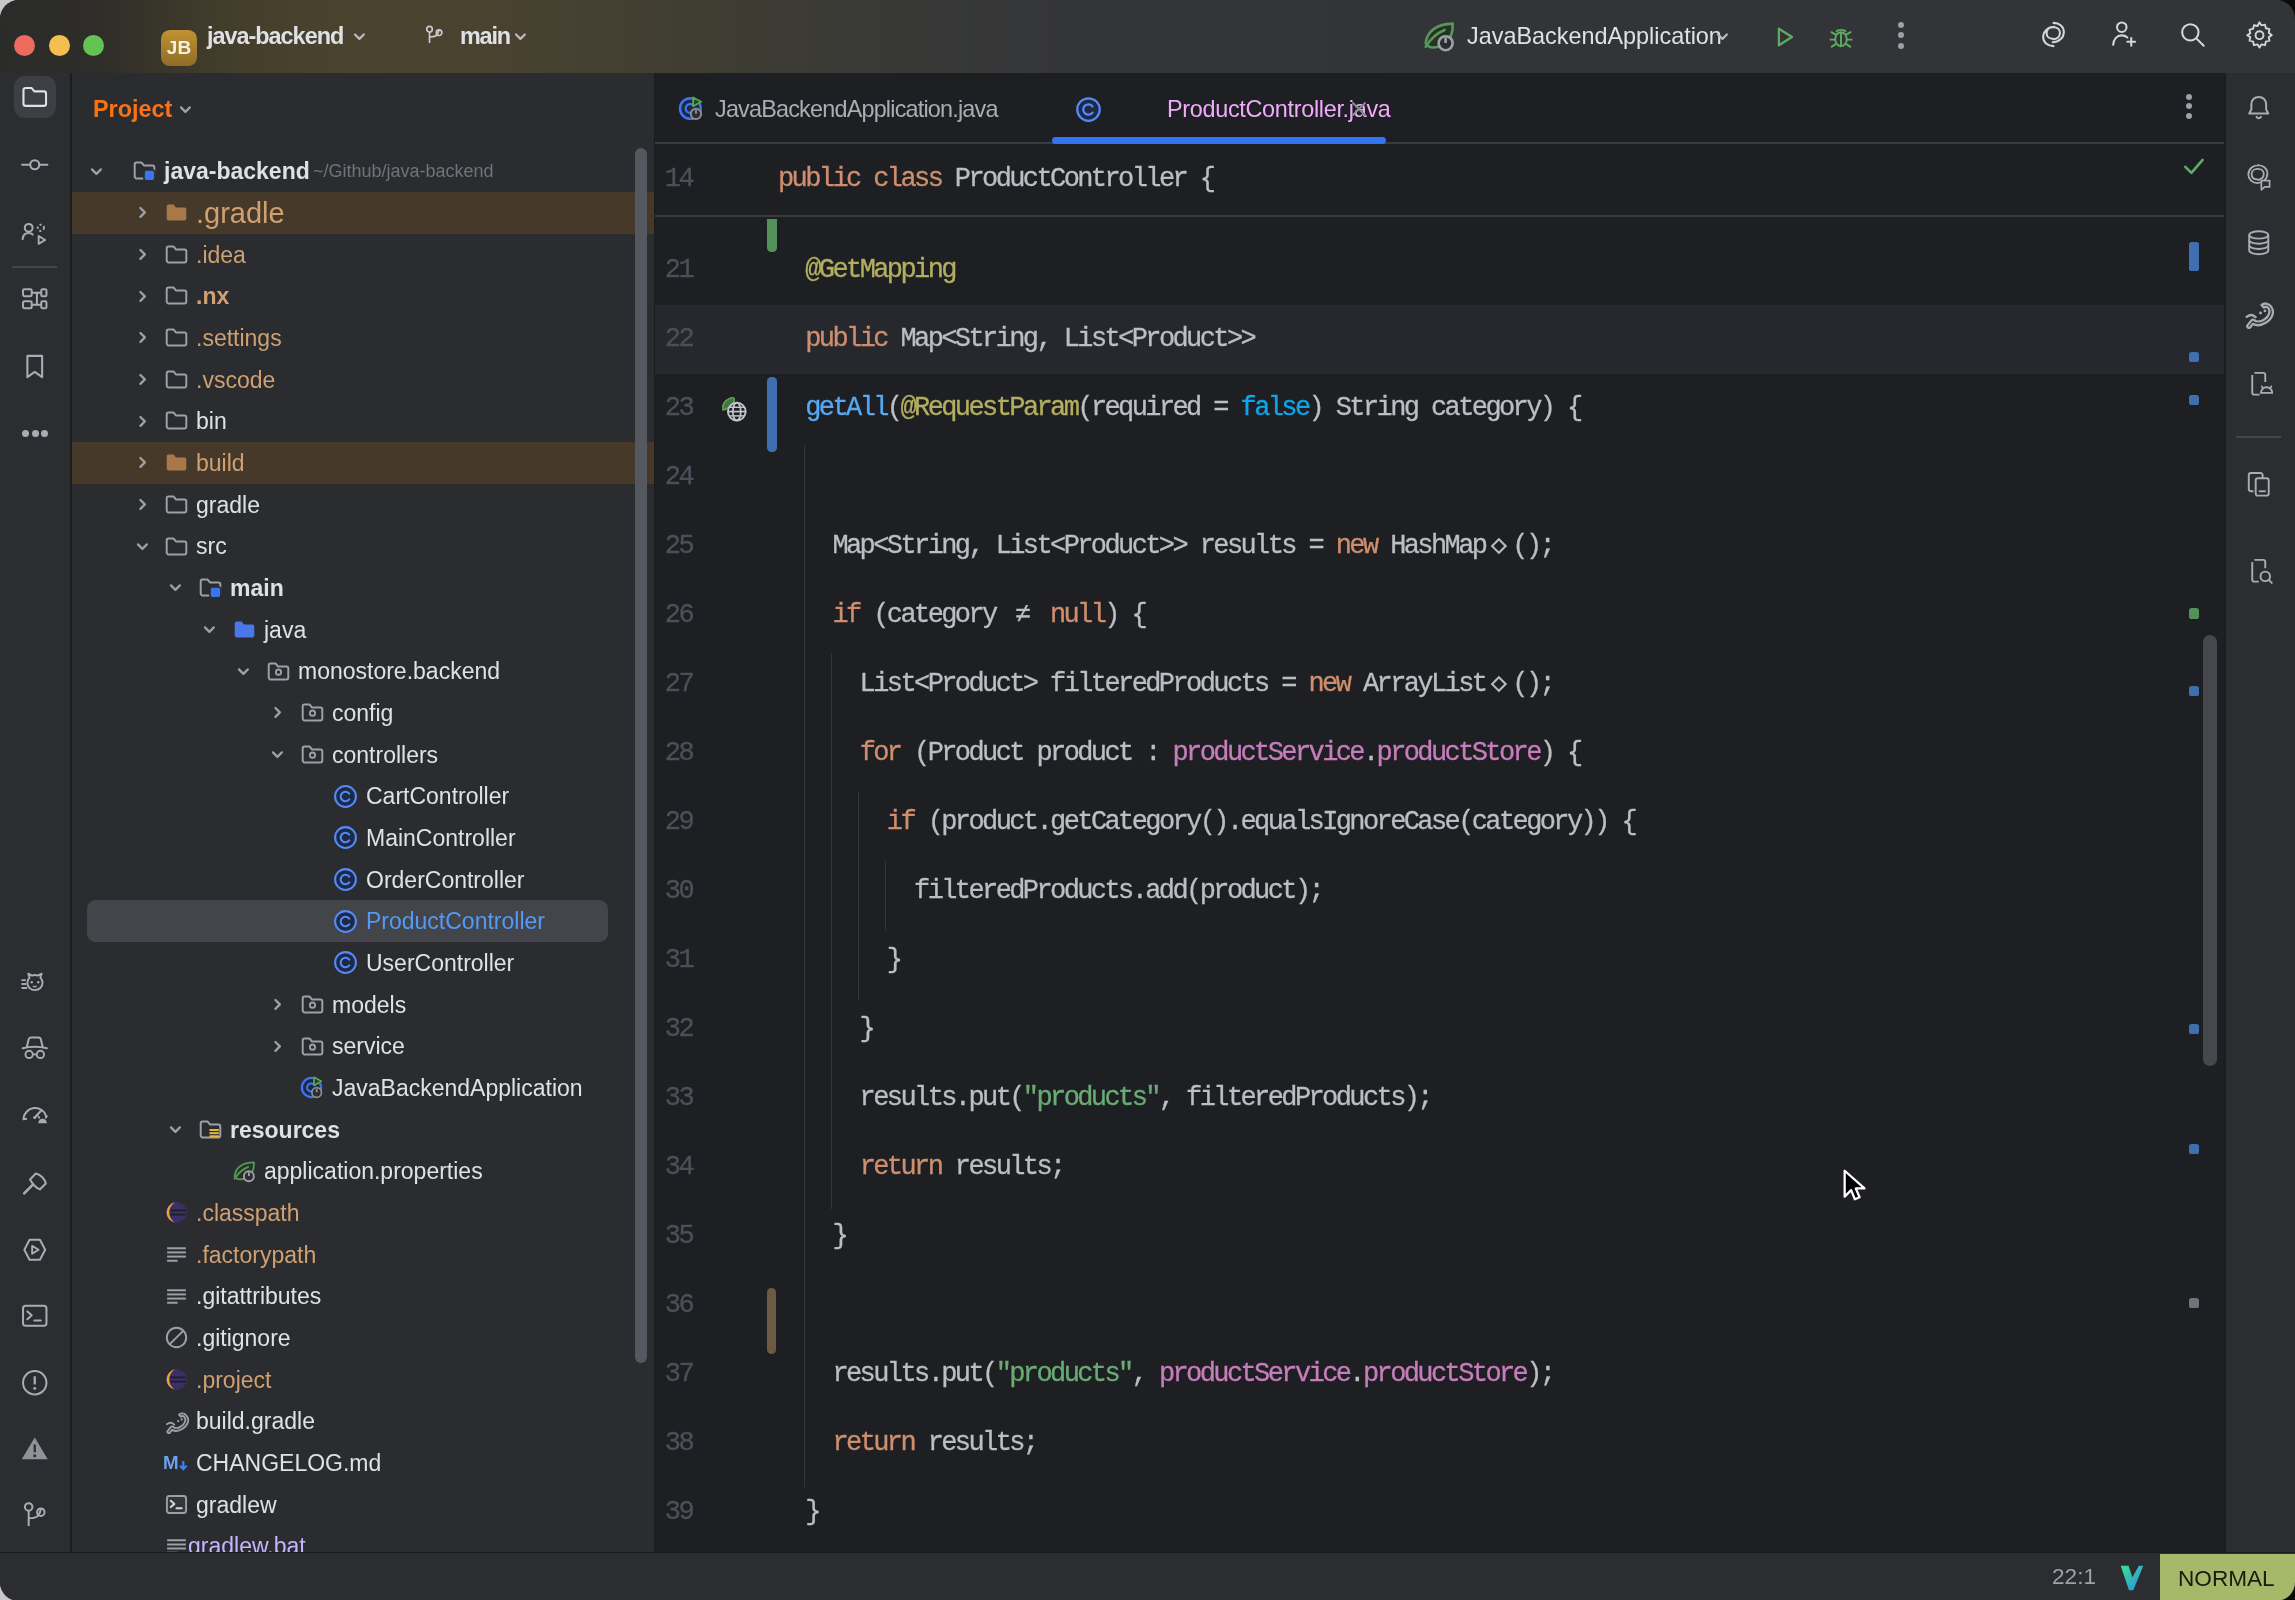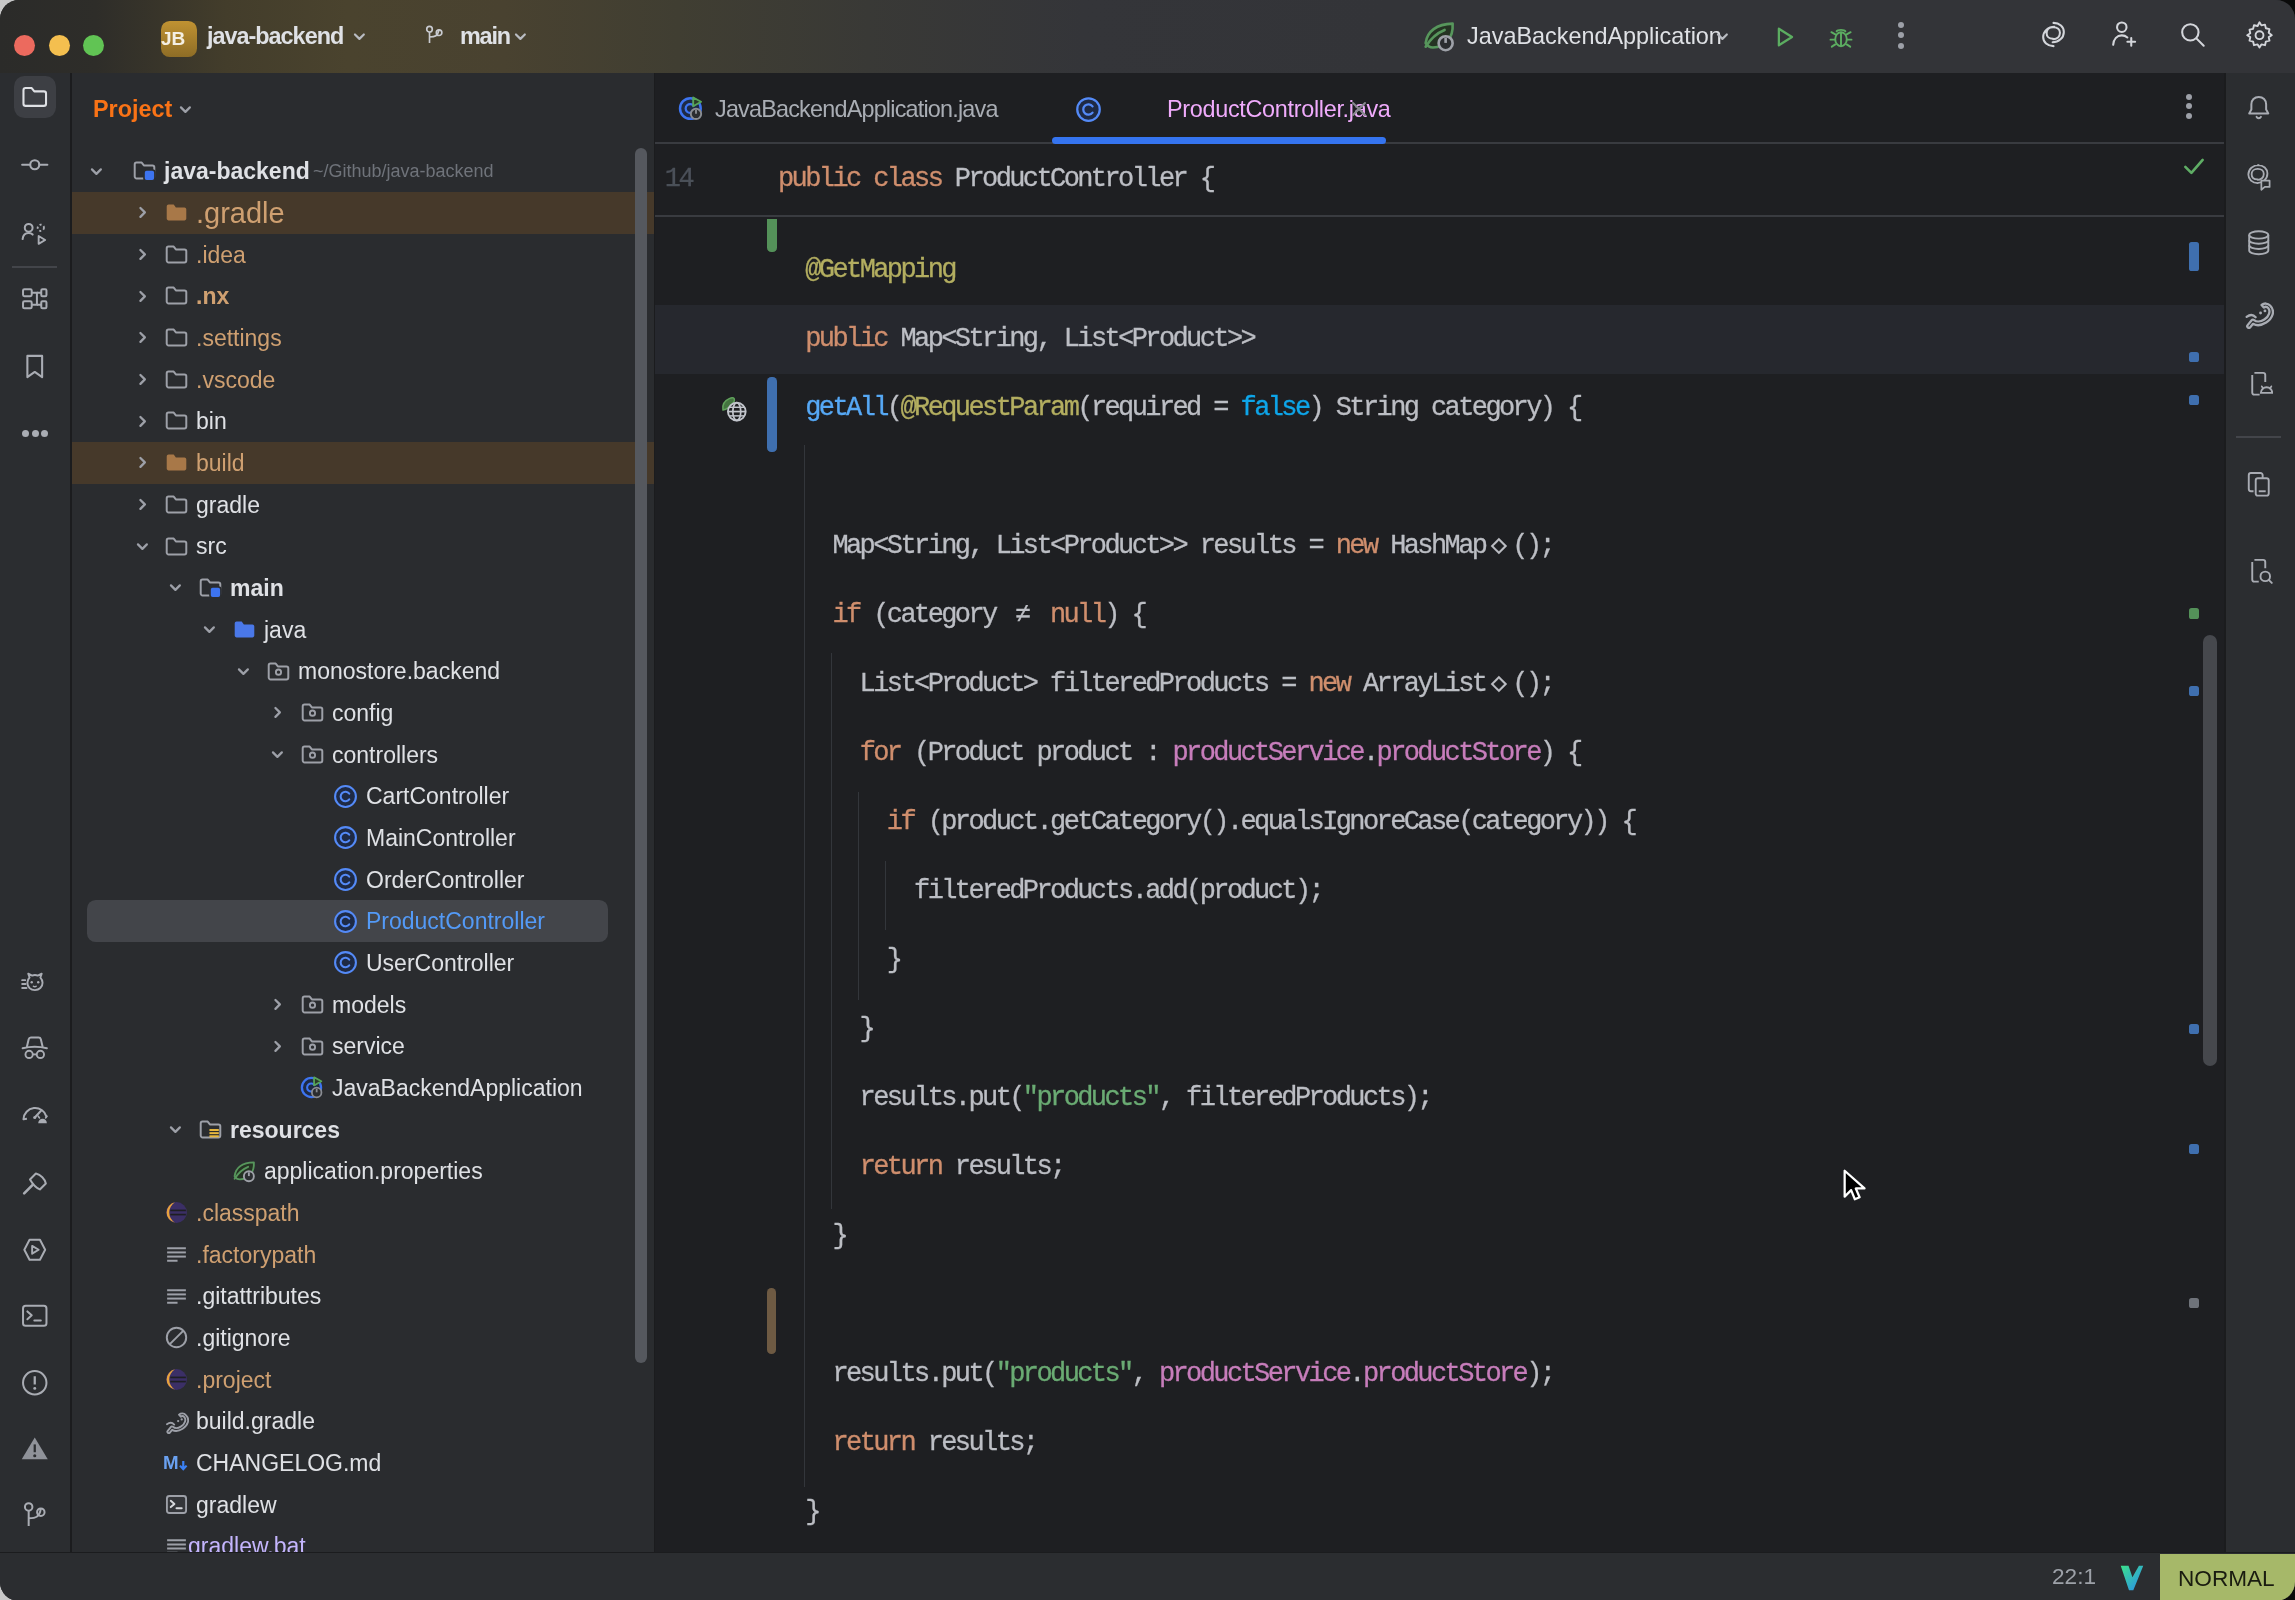--- a/index.html
+++ b/index.html
@@ -3,21 +3,21 @@
 html,body{width:2295px;height:1601px;overflow:hidden;background:linear-gradient(90deg,#c8c8c8 0%,#8a8a8a 25%,#2e2e2e 55%,#0b0b0b 80%)}
 #win{position:absolute;left:0;top:0;width:2295px;height:1601px;border-radius:19px;overflow:hidden;background:#1e1f22;font-family:"Liberation Sans",sans-serif;}
 .ab{position:absolute}
 .ic{position:absolute;display:flex;align-items:center;justify-content:center}
 </style></head><body>
 <div id="win">
     <div class="ab" style="left:0;top:0;width:2295px;height:73px;background:linear-gradient(90deg,#2b2b29 0px,#2e2d29 96px,#433d2b 226px,#4a432e 347px,#494230 504px,#403e32 677px,#393936 868px,#343539 1085px,#333438 1389px,#333438 2295px)"></div>
     <div class="ab" style="left:14px;top:35px;width:21px;height:21px;border-radius:50%;background:#ec6a5e"></div>
     <div class="ab" style="left:49px;top:35px;width:21px;height:21px;border-radius:50%;background:#f4bf4f"></div>
     <div class="ab" style="left:83px;top:35px;width:21px;height:21px;border-radius:50%;background:#61c454"></div>
-    <div class="ab" style="left:161px;top:21px;width:36px;height:36px;border-radius:8.7px;background:linear-gradient(180deg,#c09232,#8e6d26);color:#f4efe3;font-size:19px;font-weight:bold;line-height:36px">JB</div>
+    <div class="ab" style="left:161px;top:30px;width:36px;height:36px;border-radius:8.7px;background:linear-gradient(180deg,#c09232,#8e6d26);color:#f4efe3;font-size:19px;font-weight:bold;text-align:center;line-height:36px">JB</div>
     <div class="ab" style="left:207px;top:23.4px;font-size:23.4px;font-weight:600;letter-spacing:-1px;color:#dfe1e5">java-backend</div>
     <div class="ic" style="left:352px;top:29px">
       <svg width="14.8" height="14.8" viewBox="0 0 15 15" fill="none">
         <polyline points="3,5.5 7.5,10 12,5.5" stroke="#b9bcc2" stroke-width="2.2" stroke-linecap="round" stroke-linejoin="round"></polyline>
       </svg>
     </div>
     <div class="ic" style="left:423px;top:24px">
       <svg width="22.6" height="22.6" viewBox="0 0 26 26" fill="none">
         <circle cx="7.5" cy="6" r="3.2" stroke="#c9cbd0" stroke-width="1.9"></circle>
         <circle cx="18.5" cy="10" r="3.2" stroke="#c9cbd0" stroke-width="1.9"></circle>
@@ -602,20 +602,39 @@
 <span style="color:#bcbec4">          filteredProducts.add(product);</span>
 <span style="color:#bcbec4">        }</span>
 <span style="color:#bcbec4">      }</span>
 <span style="color:#bcbec4">      results.put(</span><span style="color:#6aab73">"products"</span><span style="color:#bcbec4">, filteredProducts);</span>
       <span style="color:#cf8e6d">return</span><span style="color:#bcbec4"> results;</span>
 <span style="color:#bcbec4">    }</span>
 
 <span style="color:#bcbec4">    results.put(</span><span style="color:#6aab73">"products"</span><span style="color:#bcbec4">, </span><span style="color:#c77dbb">productService</span><span style="color:#bcbec4">.</span><span style="color:#c77dbb">productStore</span><span style="color:#bcbec4">);</span>
     <span style="color:#cf8e6d">return</span><span style="color:#bcbec4"> results;</span>
 <span style="color:#bcbec4">  }</span></div>
+    <div style="position:absolute;left:655px;top:236px;width:37px;font-family:'Liberation Mono',monospace;font-size:27px;letter-spacing:-2.6px;-webkit-text-stroke:0.3px;line-height:69px;white-space:pre;text-align:right;color:#4b5059">21
+22
+23
+24
+25
+26
+27
+28
+29
+30
+31
+32
+33
+34
+35
+36
+37
+38
+39</div>
     <div class="ab" style="left:2186px;top:94px;width:6px;height:6px;border-radius:50%;background:#9da0a8"></div>
     <div class="ab" style="left:2186px;top:103px;width:6px;height:6px;border-radius:50%;background:#9da0a8"></div>
     <div class="ab" style="left:2186px;top:113px;width:6px;height:6px;border-radius:50%;background:#9da0a8"></div>
     <div class="ic" style="left:2181px;top:153px">
       <svg width="26" height="26" viewBox="0 0 30 30" fill="none">
         <path d="M5 16l7 7L25 8" stroke="#5fad65" stroke-width="3" fill="none" stroke-linecap="round" stroke-linejoin="round"></path>
       </svg>
     </div>
     <div class="ab" style="left:2189px;top:242px;width:10.4px;height:29px;border-radius:2.6px;background:#3f6faf"></div>
     <div class="ab" style="left:2189px;top:352px;width:10.4px;height:10.4px;border-radius:2.6px;background:#3f6faf"></div>

